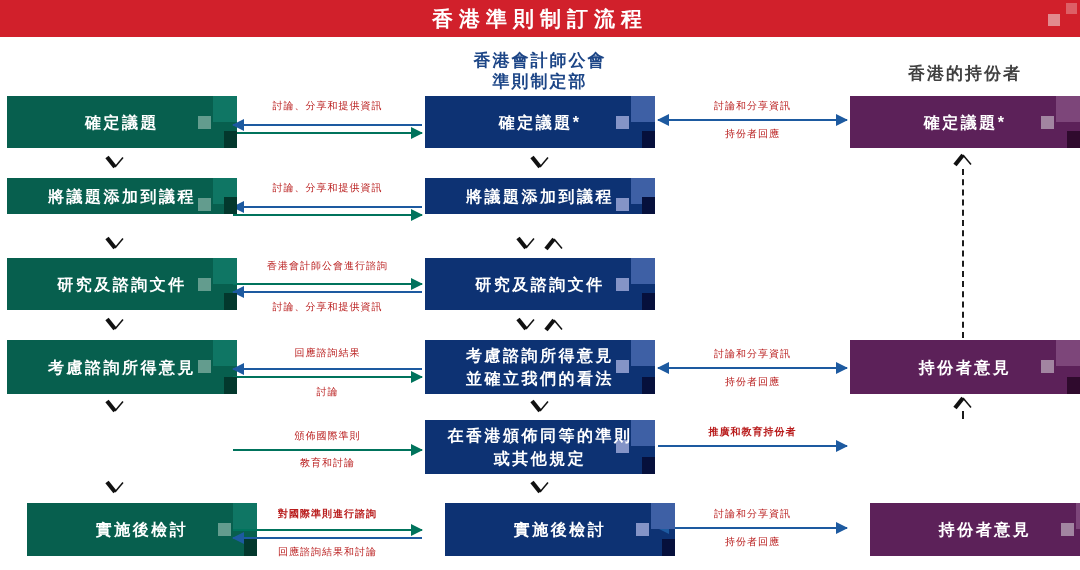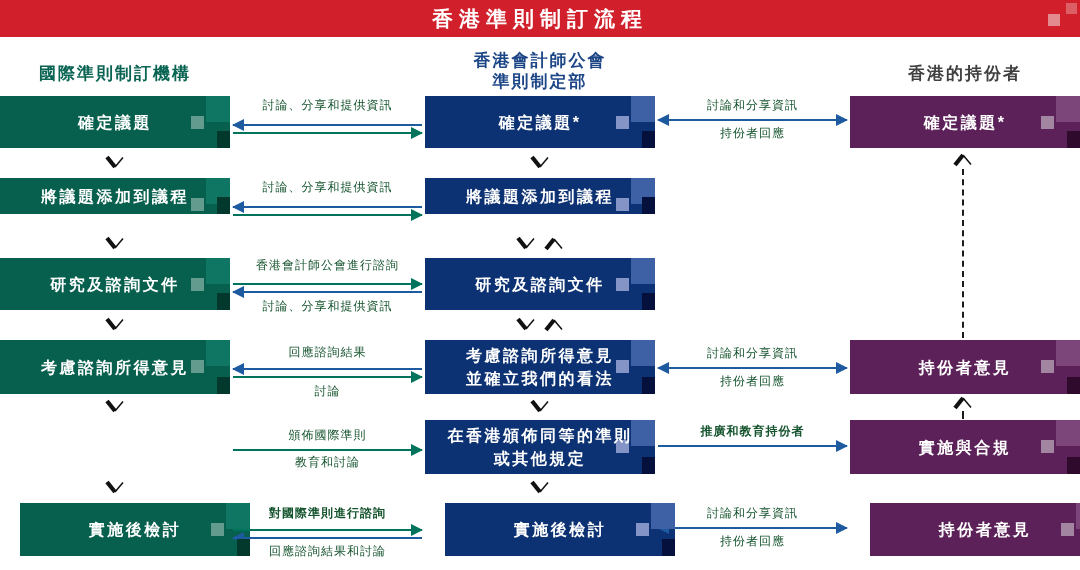--- a/index.html
+++ b/index.html
@@ -37,32 +37,32 @@
   .box.navy { background:#0d3273; }
   .box.navy .sq.light { background:#3e60a5; }
   .box.navy .sq.pale  { background:#8494c7; }
   .box.navy .sq.dark  { background:#06103c; }
   .box.purple { background:#5c2159; }
   .box.purple .sq.light { background:#7d467a; }
   .box.purple .sq.pale  { background:#a285a1; }
   .box.purple .sq.dark  { background:#2f0a2d; }
 
   
-  .colL { left:0;align-items:center; }   .colM { left:425px; }   .colR { left:850px; }
+  .colL { left:7px;align-items:center; }   .colM { left:425px; }   .colR { left:850px; }
   .r1 { top:96px;  height:52px; }
   .r2 { top:178px; height:36px; }
   .r3 { top:258px; height:52px; }
   .r4 { top:340px; height:54px; }
   .r5 { top:420px; height:54px; }
   .r6 { top:503px; height:53px;margin-left:20px; }
 
   
   .conn { position:absolute; width:195px; }
   .zoneLM { left:230px; }  .zoneMR { left:655px; }
-  .clabel { position:absolute; left:0; right:0; text-align:center; font-size:12px; color:#14532d;
+  .clabel { position:absolute; left:0; right:0; text-align:center; font-size:10px; color:#b91c1c;
             letter-spacing:1px; height:15px; line-height:15px; }
   .harrow { position:absolute; left:3px; right:3px; height:2px; background:currentColor; }
   .harrow.blue  { color:#1d5aa0; }
   .harrow.green { color:#00735c; }
   .harrow.hl::before { content:""; position:absolute; left:-1px; top:-5px; width:0; height:0;
       border-top:6px solid transparent; border-bottom:6px solid transparent;
       border-right:12px solid currentColor; }
   .harrow.hr::after { content:""; position:absolute; right:-1px; top:-5px; width:0; height:0;
       border-top:6px solid transparent; border-bottom:6px solid transparent;
       border-left:12px solid currentColor; }
@@ -75,21 +75,20 @@
 <body>
 
 <div class="stage">
 
   <header class="titlebar">
     <h1>香港準則制訂流程</h1>
     <span class="tsq tsq1"></span>
     <span class="tsq tsq2"></span>
   </header>
 
-  <div class="colhead c-left">國際準則制訂機構</div>
   <div class="colhead c-mid">香港會計師公會
 準則制定部</div>
   <div class="colhead c-right">香港的持份者</div>
 
   <div class="box green colL r1">
     <span class="lbl">確定議題</span>
     <span class="sq light"></span>
       <span class="sq pale"></span>
       <span class="sq dark"></span>
   </div>
@@ -158,26 +157,20 @@
   </div>
 
   <div class="box purple colR r1">
     <span class="lbl">確定議題*</span>
     <span class="sq light"></span>
       <span class="sq pale"></span>
       <span class="sq dark"></span>
   </div>
   <div class="box purple colR r4">
     <span class="lbl">持份者意見</span>
-    <span class="sq light"></span>
-      <span class="sq pale"></span>
-      <span class="sq dark"></span>
-  </div>
-  <div class="box purple colR r5">
-    <span class="lbl">實施與合規</span>
     <span class="sq light"></span>
       <span class="sq pale"></span>
       <span class="sq dark"></span>
   </div>
   <div class="box purple colR r6">
     <span class="lbl">持份者意見</span>
     <span class="sq light"></span>
       <span class="sq pale"></span>
       <span class="sq dark"></span>
   </div>

